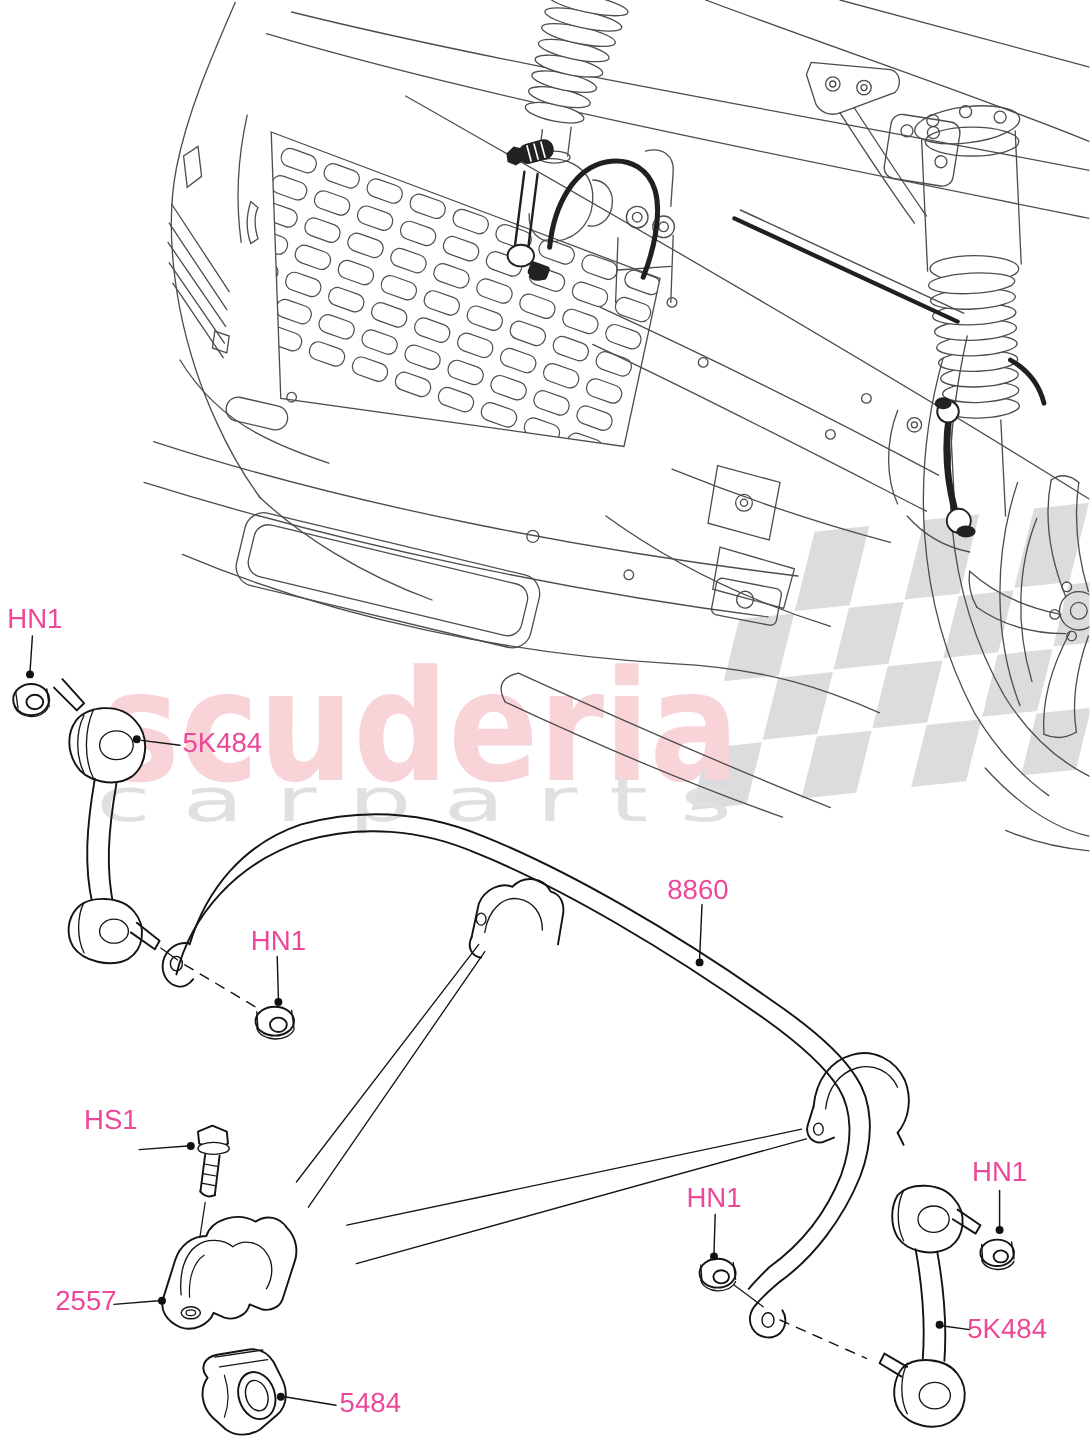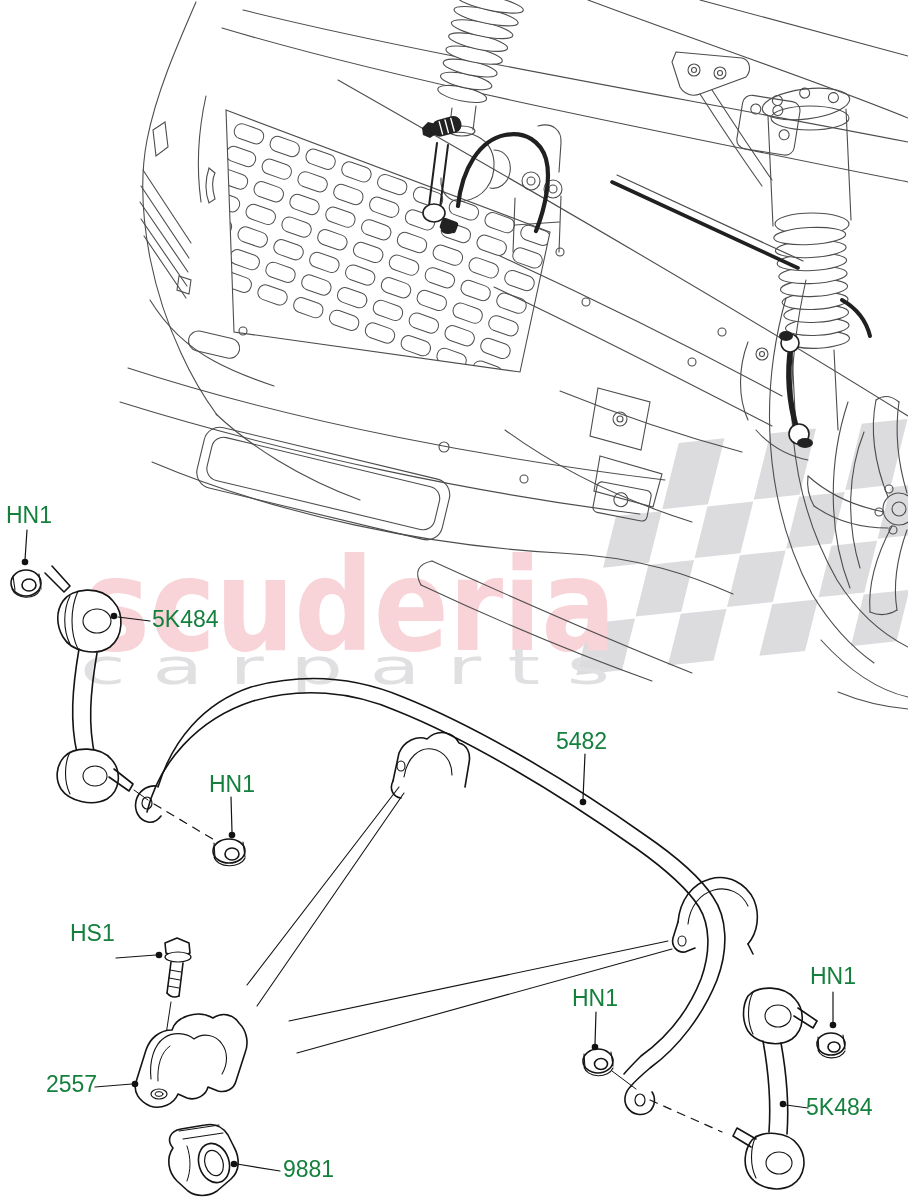--- a/index.html
+++ b/index.html
@@ -6,21 +6,21 @@
   .stage{
     position:relative;
     width:908px;height:1200px;
     background:#fff;
     overflow:hidden;
     font-family:"Liberation Sans", sans-serif;
   }
   .stage svg{position:absolute;left:0;top:0;}
   .part-label{
     position:absolute;
-    color:#15803d;
+    color:#ec4899;
     font-size:23px;
     font-family:"Liberation Sans", sans-serif;
     letter-spacing:0px;
     white-space:nowrap;
     user-select:none;
   }
 </style>
 </head>
 <body>
 
@@ -424,22 +424,22 @@
 
   <defs>
     <clipPath id="grille-clip">
           <polygon points="226,110 550,232 520,372 234,332"></polygon>
         </clipPath>
   </defs>
 </svg>
 
 <div class="part-label" style="left:6px;top:502px">HN1</div>
 <div class="part-label" style="left:152px;top:606px">5K484</div>
-<div class="part-label" style="left:556px;top:728px">5482</div>
+<div class="part-label" style="left:556px;top:728px">8860</div>
 <div class="part-label" style="left:209px;top:771px">HN1</div>
 <div class="part-label" style="left:70px;top:920px">HS1</div>
 <div class="part-label" style="left:46px;top:1071px">2557</div>
-<div class="part-label" style="left:283px;top:1156px">9881</div>
+<div class="part-label" style="left:283px;top:1156px">5484</div>
 <div class="part-label" style="left:572px;top:985px">HN1</div>
 <div class="part-label" style="left:810px;top:963px">HN1</div>
 <div class="part-label" style="left:806px;top:1094px">5K484</div>
 
 </div>
 
 </body></html>

